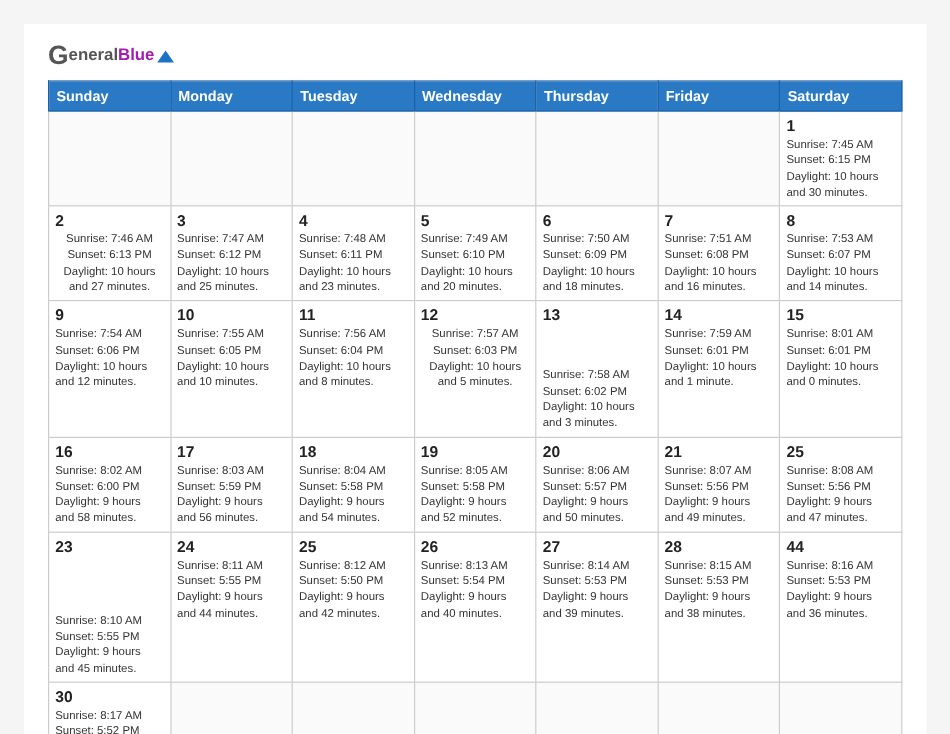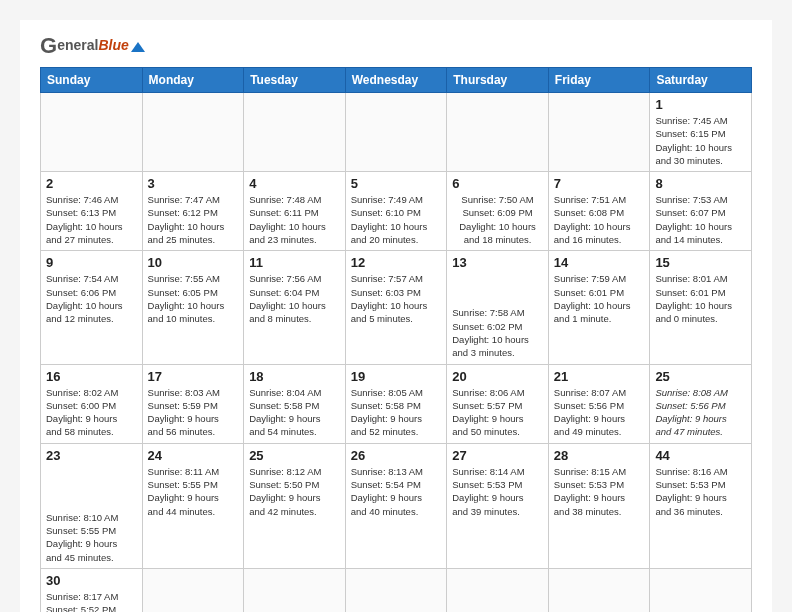--- a/index.html
+++ b/index.html
@@ -84,21 +84,21 @@
 <body>
 
 <div class="page">
   <div class="header">
     <div class="logo">
   <div style="display:flex; align-items:center; gap:0px;">
     <div style="font-size:22px; font-weight:bold; color:#555; line-height:1;">G</div>
     <div style="display:flex; flex-direction:row; line-height:1.1;">
       <div style="font-size:14px; font-weight:bold; color:#555;">eneral</div>
       <div style="display:flex; align-items:center; gap:2px;">
-        <div style="font-size:14px; font-weight:bold; color:#c2410c;font-style:italic;">Blue</div>
+        <div style="font-size:14px; font-weight:bold; color:#a21caf;">Blue</div>
         <div style="width:0; height:0; border-left:7px solid transparent; border-right:7px solid transparent; border-bottom:10px solid #1a73c5; margin-top:2px;"></div>
       </div>
     </div>
   </div>
 </div>
     <div class="title-block">
       <h1></h1>
       <h2></h2>
     </div>
   </div>
@@ -127,21 +127,21 @@
             <span class="day-num">1</span>
             <div class="day-info" style="white-space: pre-line;">Sunrise: 7:45 AM
 Sunset: 6:15 PM
 Daylight: 10 hours
 and 30 minutes.</div>
           </td>
         </tr>
         <tr>
           <td>
             <span class="day-num">2</span>
-            <div class="day-info" style="white-space: pre-line;">Sunrise: 7:46 AM
+            <div class="day-info" style="white-space: pre-line; text-align: center;">Sunrise: 7:46 AM
 Sunset: 6:13 PM
 Daylight: 10 hours
 and 27 minutes.</div>
           </td>
           <td>
             <span class="day-num">3</span>
             <div class="day-info" style="white-space: pre-line;">Sunrise: 7:47 AM
 Sunset: 6:12 PM
 Daylight: 10 hours
 and 25 minutes.</div>
@@ -155,21 +155,21 @@
           </td>
           <td>
             <span class="day-num">5</span>
             <div class="day-info" style="white-space: pre-line;">Sunrise: 7:49 AM
 Sunset: 6:10 PM
 Daylight: 10 hours
 and 20 minutes.</div>
           </td>
           <td>
             <span class="day-num">6</span>
-            <div class="day-info" style="white-space: pre-line; text-align: center;">Sunrise: 7:50 AM
+            <div class="day-info" style="white-space: pre-line;">Sunrise: 7:50 AM
 Sunset: 6:09 PM
 Daylight: 10 hours
 and 18 minutes.</div>
           </td>
           <td>
             <span class="day-num">7</span>
             <div class="day-info" style="white-space: pre-line;">Sunrise: 7:51 AM
 Sunset: 6:08 PM
 Daylight: 10 hours
 and 16 minutes.</div>
@@ -199,21 +199,21 @@
           </td>
           <td>
             <span class="day-num">11</span>
             <div class="day-info" style="white-space: pre-line;">Sunrise: 7:56 AM
 Sunset: 6:04 PM
 Daylight: 10 hours
 and 8 minutes.</div>
           </td>
           <td>
             <span class="day-num">12</span>
-            <div class="day-info" style="white-space: pre-line;">Sunrise: 7:57 AM
+            <div class="day-info" style="white-space: pre-line; text-align: center;">Sunrise: 7:57 AM
 Sunset: 6:03 PM
 Daylight: 10 hours
 and 5 minutes.</div>
           </td>
           <td>
             <span class="day-num">13</span>
             <div class="day-info" style="white-space: pre-line; margin-top: 36px;">Sunrise: 7:58 AM
 Sunset: 6:02 PM
 Daylight: 10 hours
 and 3 minutes.</div>
@@ -271,21 +271,21 @@
           </td>
           <td>
             <span class="day-num">21</span>
             <div class="day-info" style="white-space: pre-line;">Sunrise: 8:07 AM
 Sunset: 5:56 PM
 Daylight: 9 hours
 and 49 minutes.</div>
           </td>
           <td>
             <span class="day-num">25</span>
-            <div class="day-info" style="white-space: pre-line; font-style: italic;">Sunrise: 8:08 AM
+            <div class="day-info" style="white-space: pre-line;">Sunrise: 8:08 AM
 Sunset: 5:56 PM
 Daylight: 9 hours
 and 47 minutes.</div>
           </td>
         </tr>
         <tr>
           <td>
             <span class="day-num">23</span>
             <div class="day-info" style="white-space: pre-line; margin-top: 48px;">Sunrise: 8:10 AM
 Sunset: 5:55 PM

